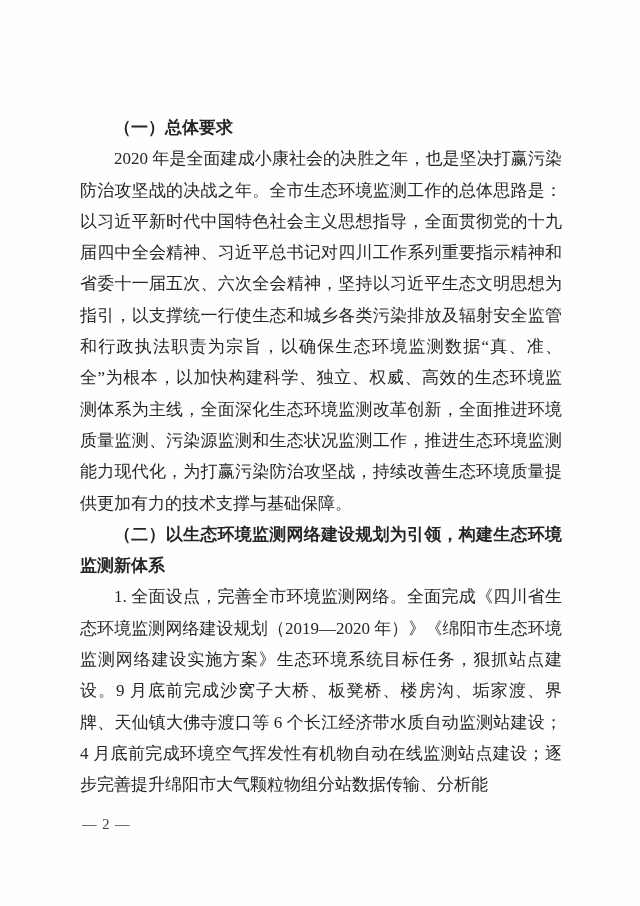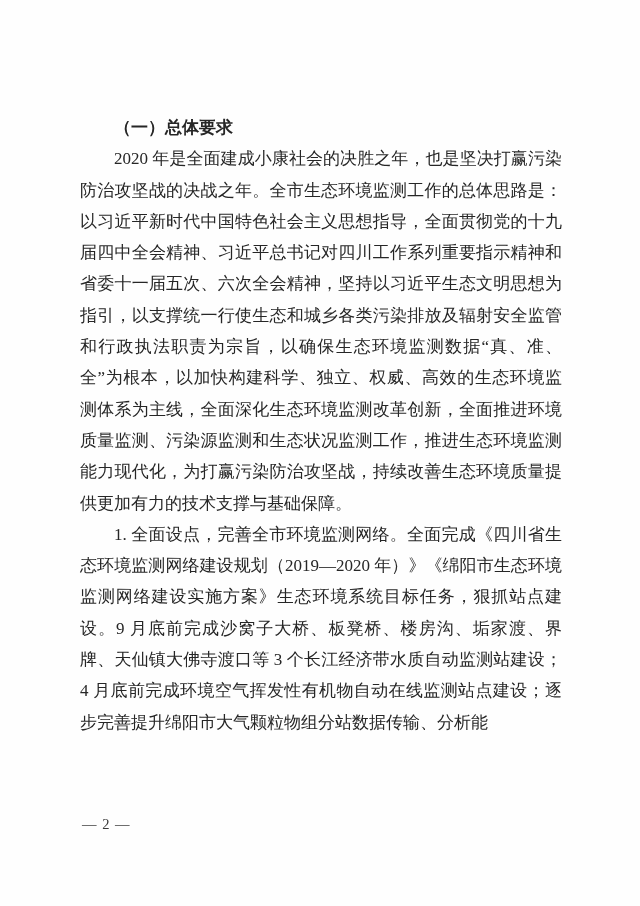--- a/index.html
+++ b/index.html
@@ -48,16 +48,17 @@
     letter-spacing: 1px;
   }
 </style>
 </head>
 <body>
 
 <div class="page">
   <div class="content">
     <p class="para heading">（一）总体要求</p>
     <p class="para">2020 年是全面建成小康社会的决胜之年，也是坚决打赢污染防治攻坚战的决战之年。全市生态环境监测工作的总体思路是：以习近平新时代中国特色社会主义思想指导，全面贯彻党的十九届四中全会精神、习近平总书记对四川工作系列重要指示精神和省委十一届五次、六次全会精神，坚持以习近平生态文明思想为指引，以支撑统一行使生态和城乡各类污染排放及辐射安全监管和行政执法职责为宗旨，以确保生态环境监测数据“真、准、全”为根本，以加快构建科学、独立、权威、高效的生态环境监测体系为主线，全面深化生态环境监测改革创新，全面推进环境质量监测、污染源监测和生态状况监测工作，推进生态环境监测能力现代化，为打赢污染防治攻坚战，持续改善生态环境质量提供更加有力的技术支撑与基础保障。</p>
-    <p class="para"><span class="lead-bold">1. 全面设点，完善全市环境监测网络。</span><span>全面完成《四川省生态环境监测网络建设规划（2019—2020 年）》《绵阳市生态环境监测网络建设实施方案》生态环境系统目标任务，狠抓站点建设。9 月底前完成沙窝子大桥、板凳桥、楼房沟、垢家渡、界牌、天仙镇大佛寺渡口等 3 个长江经济带水质自动监测站建设；4 月底前完成环境空气挥发性有机物自动在线监测站点建设；逐步完善提升绵阳市大气颗粒物组分站数据传输、分析能</span></p>
+    <p class="para heading">（二）以生态环境监测网络建设规划为引领，构建生态环境监测新体系</p>
+    <p class="para"><span class="lead-bold">1. 全面设点，完善全市环境监测网络。</span><span>全面完成《四川省生态环境监测网络建设规划（2019—2020 年）》《绵阳市生态环境监测网络建设实施方案》生态环境系统目标任务，狠抓站点建设。9 月底前完成沙窝子大桥、板凳桥、楼房沟、垢家渡、界牌、天仙镇大佛寺渡口等 6 个长江经济带水质自动监测站建设；4 月底前完成环境空气挥发性有机物自动在线监测站点建设；逐步完善提升绵阳市大气颗粒物组分站数据传输、分析能</span></p>
   </div>
   <div class="footer">— 2 —</div>
 </div>
 
 </body></html>

